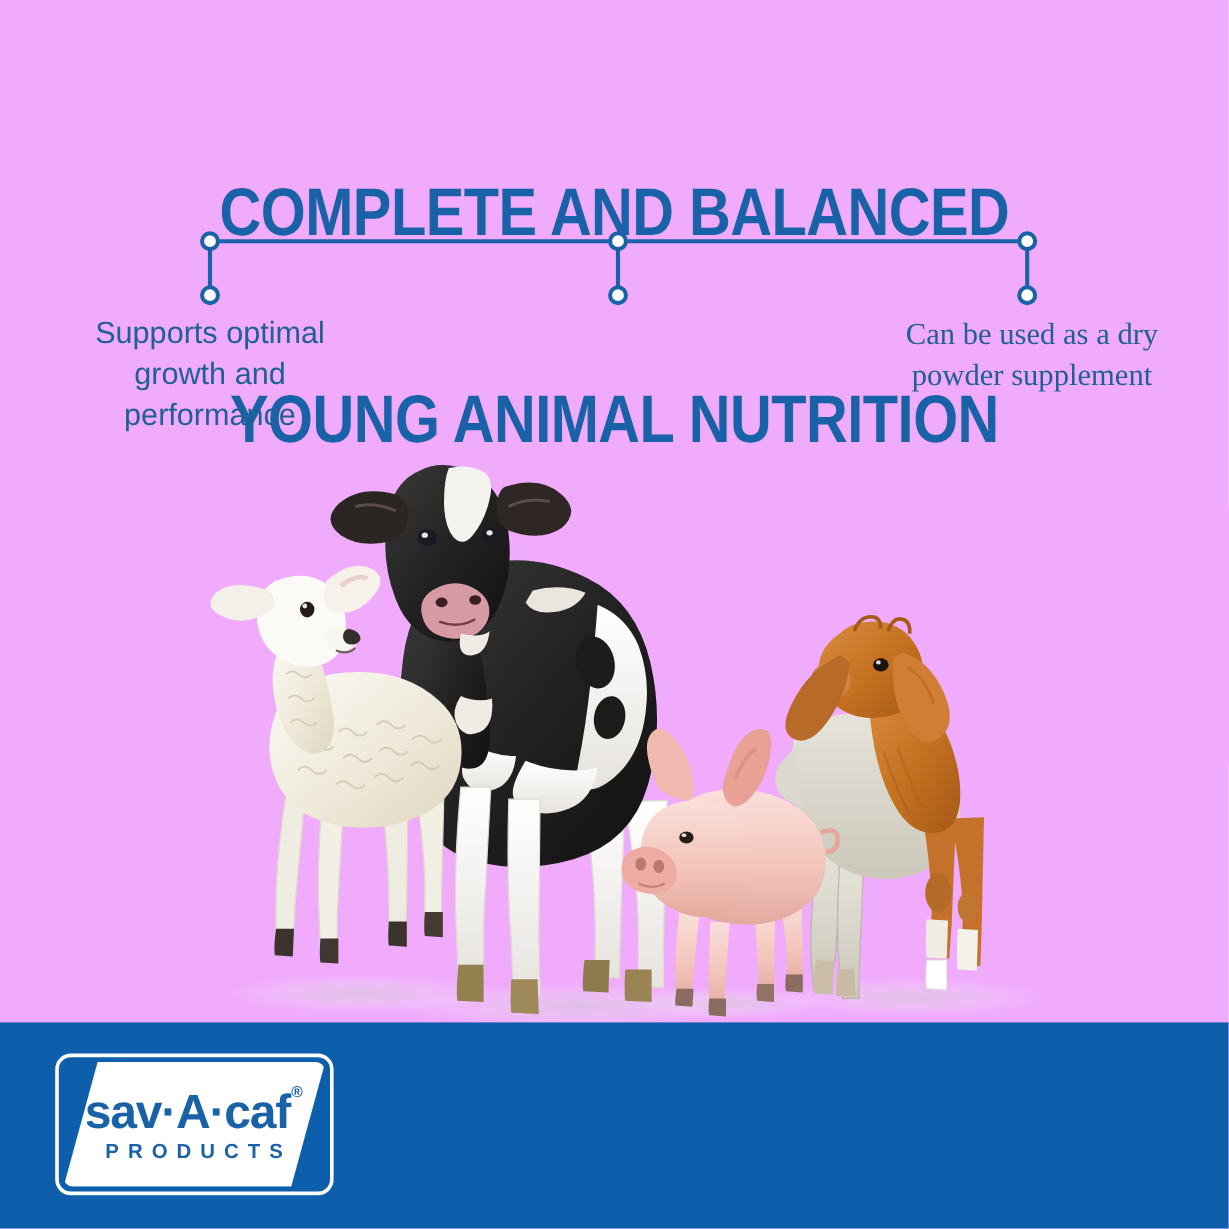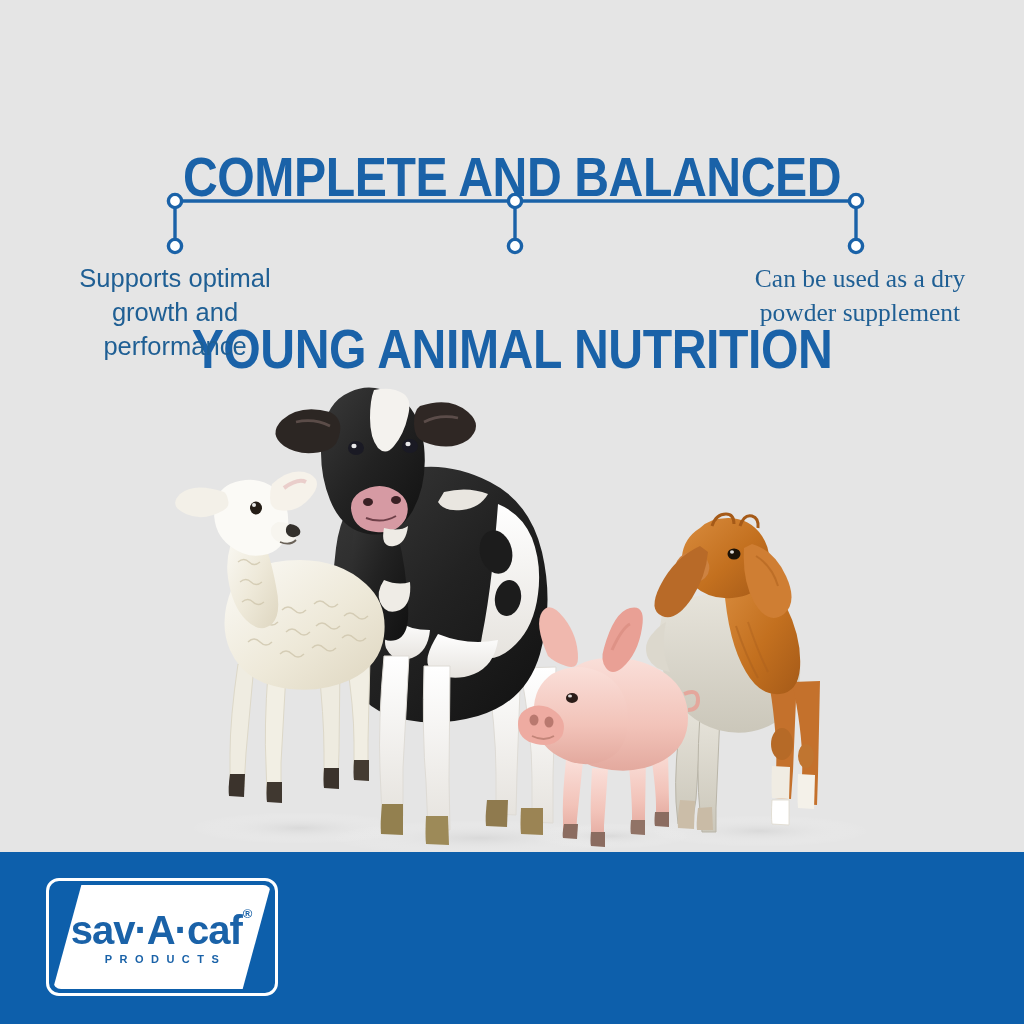--- a/index.html
+++ b/index.html
@@ -2,21 +2,21 @@
 <html><head>
 <meta charset="utf-8">
 <style>
   html,body{margin:0;padding:0;}
   body{
     width:1024px;height:1024px;
     background:#ffffff;
     font-family:"Liberation Sans","DejaVu Sans",sans-serif;
     overflow:hidden;position:relative;
   }
-  #page{position:relative;width:1024px;height:1024px;background:#e5e5e5;overflow:hidden;}
+  #page{position:relative;width:1024px;height:1024px;background:#f0abfc;overflow:hidden;}
 
   
   .headline{
     position:absolute;left:0;top:34px;width:1024px;
     text-align:center;
     color:#1a62a8;
     font-weight:700;
     font-size:56px;
     line-height:1.02;
     letter-spacing:-0.5px;
@@ -78,21 +78,21 @@
   .logo-word{
     color:#1a62a8;font-weight:700;font-size:40px;line-height:1;
     letter-spacing:-1px;position:relative;
     transform:translateX(-1px);
   }
   .logo-word .reg{
     font-size:13px;vertical-align:super;font-weight:700;letter-spacing:0;
     position:relative;top:-11px;left:1px;
   }
   .logo-sub{
-    color:#1a62a8;font-weight:700;font-size:11px;letter-spacing:7.5px;
+    color:#1a62a8;font-weight:700;font-size:17px;letter-spacing:7.5px;
     margin-top:4px;text-indent:7px;line-height:1;
   }
 </style>
 </head>
 <body>
 
 <div id="page">
 
   <div class="headline">
     <span class="hl-line">COMPLETE AND BALANCED</span>

